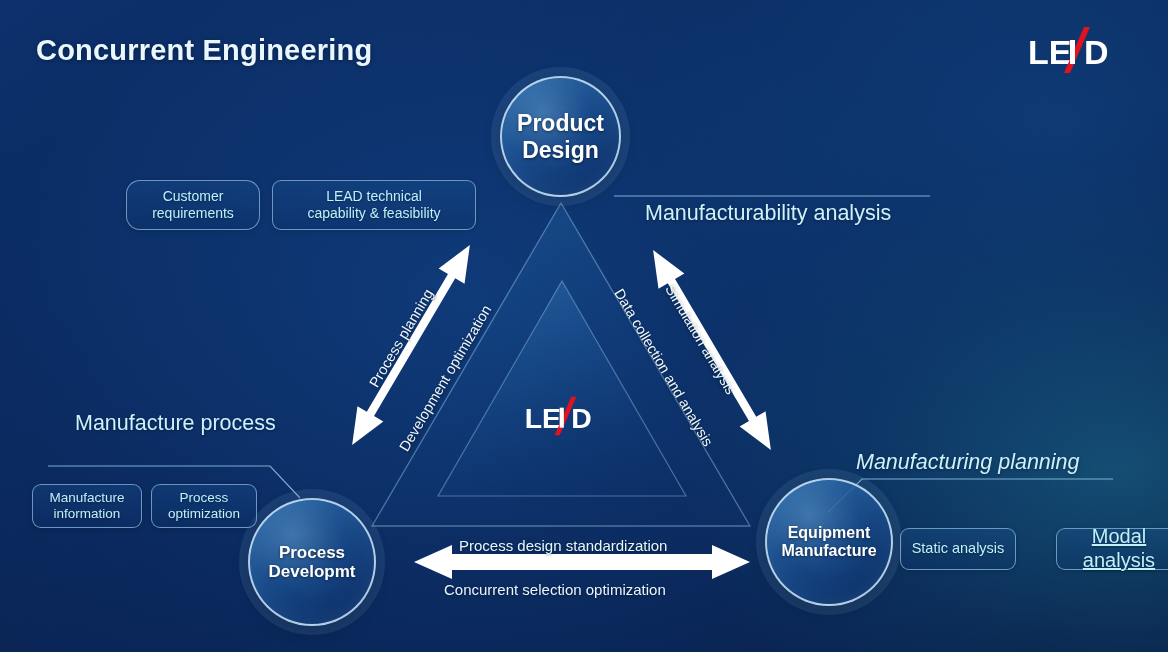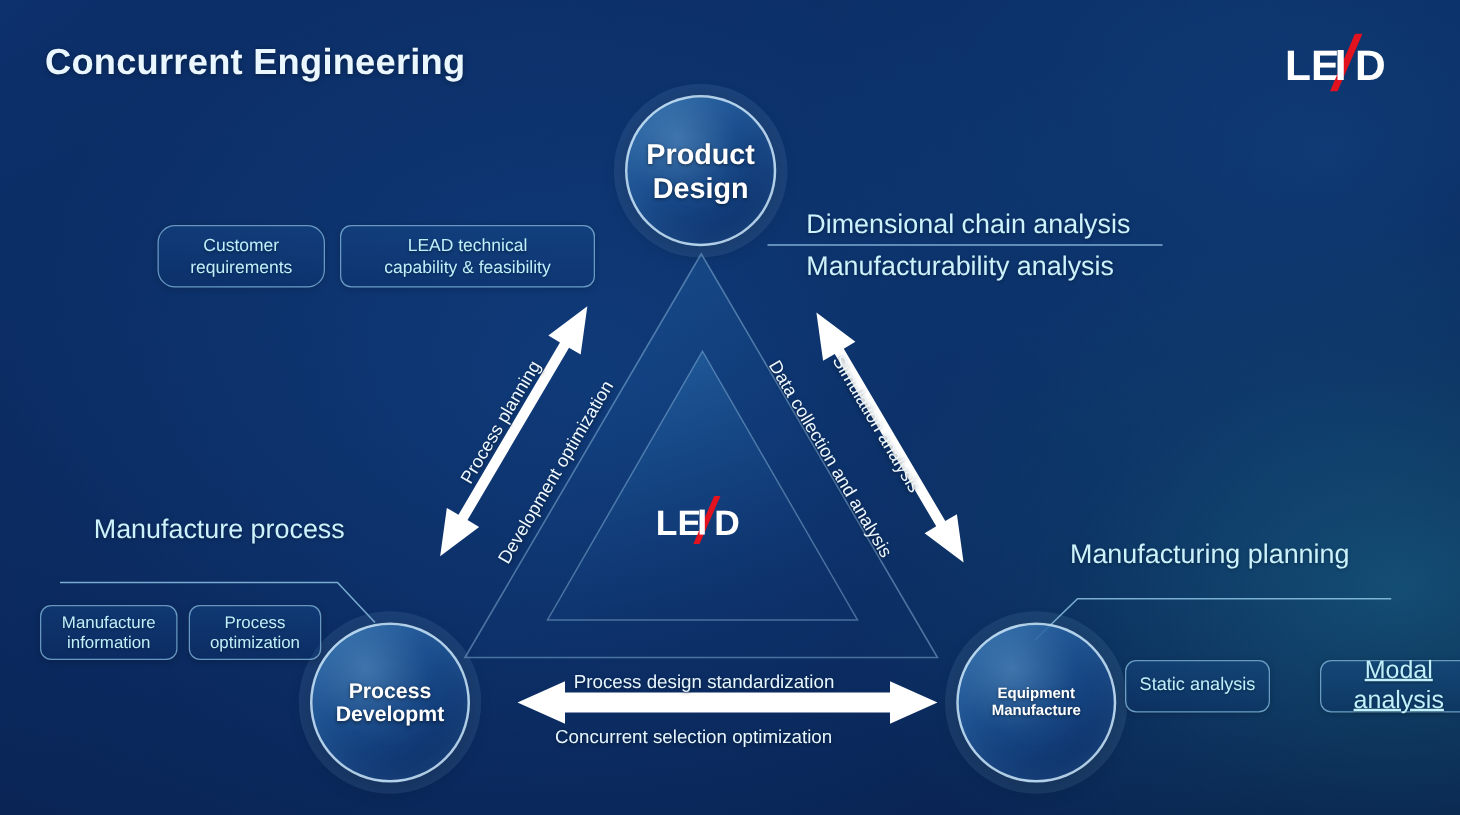--- a/index.html
+++ b/index.html
@@ -41,21 +41,21 @@
     color:#ffffff;font-weight:bold;line-height:1.14;
     background:
       radial-gradient(circle at 34% 28%, rgba(120,180,225,.42) 0%, rgba(40,100,165,.30) 42%, rgba(12,48,105,.12) 72%),
       linear-gradient(145deg, rgba(35,96,160,.85) 0%, rgba(18,62,125,.80) 55%, rgba(12,44,98,.75) 100%);
     border:2px solid rgba(205,232,250,.85);
     box-shadow:0 0 0 9px rgba(120,175,225,.13), 0 0 26px rgba(90,160,215,.22) inset, 0 4px 16px rgba(0,0,0,.25);
     text-shadow:0 1px 3px rgba(0,0,0,.5);
   }
   .node-product{left:500px;top:76px;width:117px;height:117px;font-size:23px;}
   .node-process{left:248px;top:498px;width:124px;height:124px;font-size:17px;}
-  .node-equipment{left:765px;top:498px;width:124px;height:124px;font-size:12px;}
+  .node-equipment{left:765px;top:478px;width:124px;height:124px;font-size:16px;}
 
   
   .pill{
     position:absolute;display:flex;align-items:center;justify-content:center;
     text-align:center;line-height:1.18;
     color:#bff0fb;
     border:1px solid rgba(160,215,245,.62);
     border-radius:9px;
     background:linear-gradient(180deg, rgba(28,86,152,.30) 0%, rgba(14,52,110,.24) 100%);
     box-shadow:0 1px 5px rgba(0,0,0,.18);
@@ -69,21 +69,21 @@
   .pill-static{left:900px;top:528px;width:114px;height:40px;font-size:14.5px;}
   .pill-modal{left:1056px;top:528px;width:124px;height:40px;font-size:20px;text-decoration:underline;}
 
   
   .callout{position:absolute;color:#ccf2fc;font-size:21.5px;line-height:1.2;white-space:nowrap;
            text-shadow:0 1px 3px rgba(0,0,0,.35);}
   .callout.lt{text-align:left;}
 
   .co-dim{left:645px;top:167px;}
   .co-man{left:645px;top:201px;}
-  .co-mfgplan{left:856px;top:431px;}
+  .co-mfgplan{left:856px;top:450px;font-style:italic;}
   .co-mp1{left:75px;top:411px;}
   .co-mp2{left:48px;top:437px;}
 
   
   .capt{position:absolute;color:#e6f6ff;font-size:15px;white-space:nowrap;
          text-shadow:0 1px 3px rgba(0,0,0,.45);}
   .capt-top{left:459px;top:537px;}
   .capt-bot{left:444px;top:581px;}
 
   
@@ -206,21 +206,20 @@
   </div>
 
   <div class="pill pill-static">
     <span>Static analysis</span>
   </div>
 
   <div class="pill pill-modal">
     <span>Modal analysis</span>
   </div>
 
-  <div class="callout lt co-dim">Dimensional chain analysis</div>
   <div class="callout lt co-man">Manufacturability analysis</div>
   <div class="callout lt co-mfgplan">Manufacturing planning</div>
   <div class="callout lt co-mp1">Manufacture process</div>
 
   <div class="capt capt-top">Process design standardization</div>
   <div class="capt capt-bot">Concurrent selection optimization</div>
 
   <div class="dcapt d-proc">Process planning</div>
   <div class="dcapt d-dev">Development optimization</div>
   <div class="dcapt d-sim">Simulation analysis</div>

